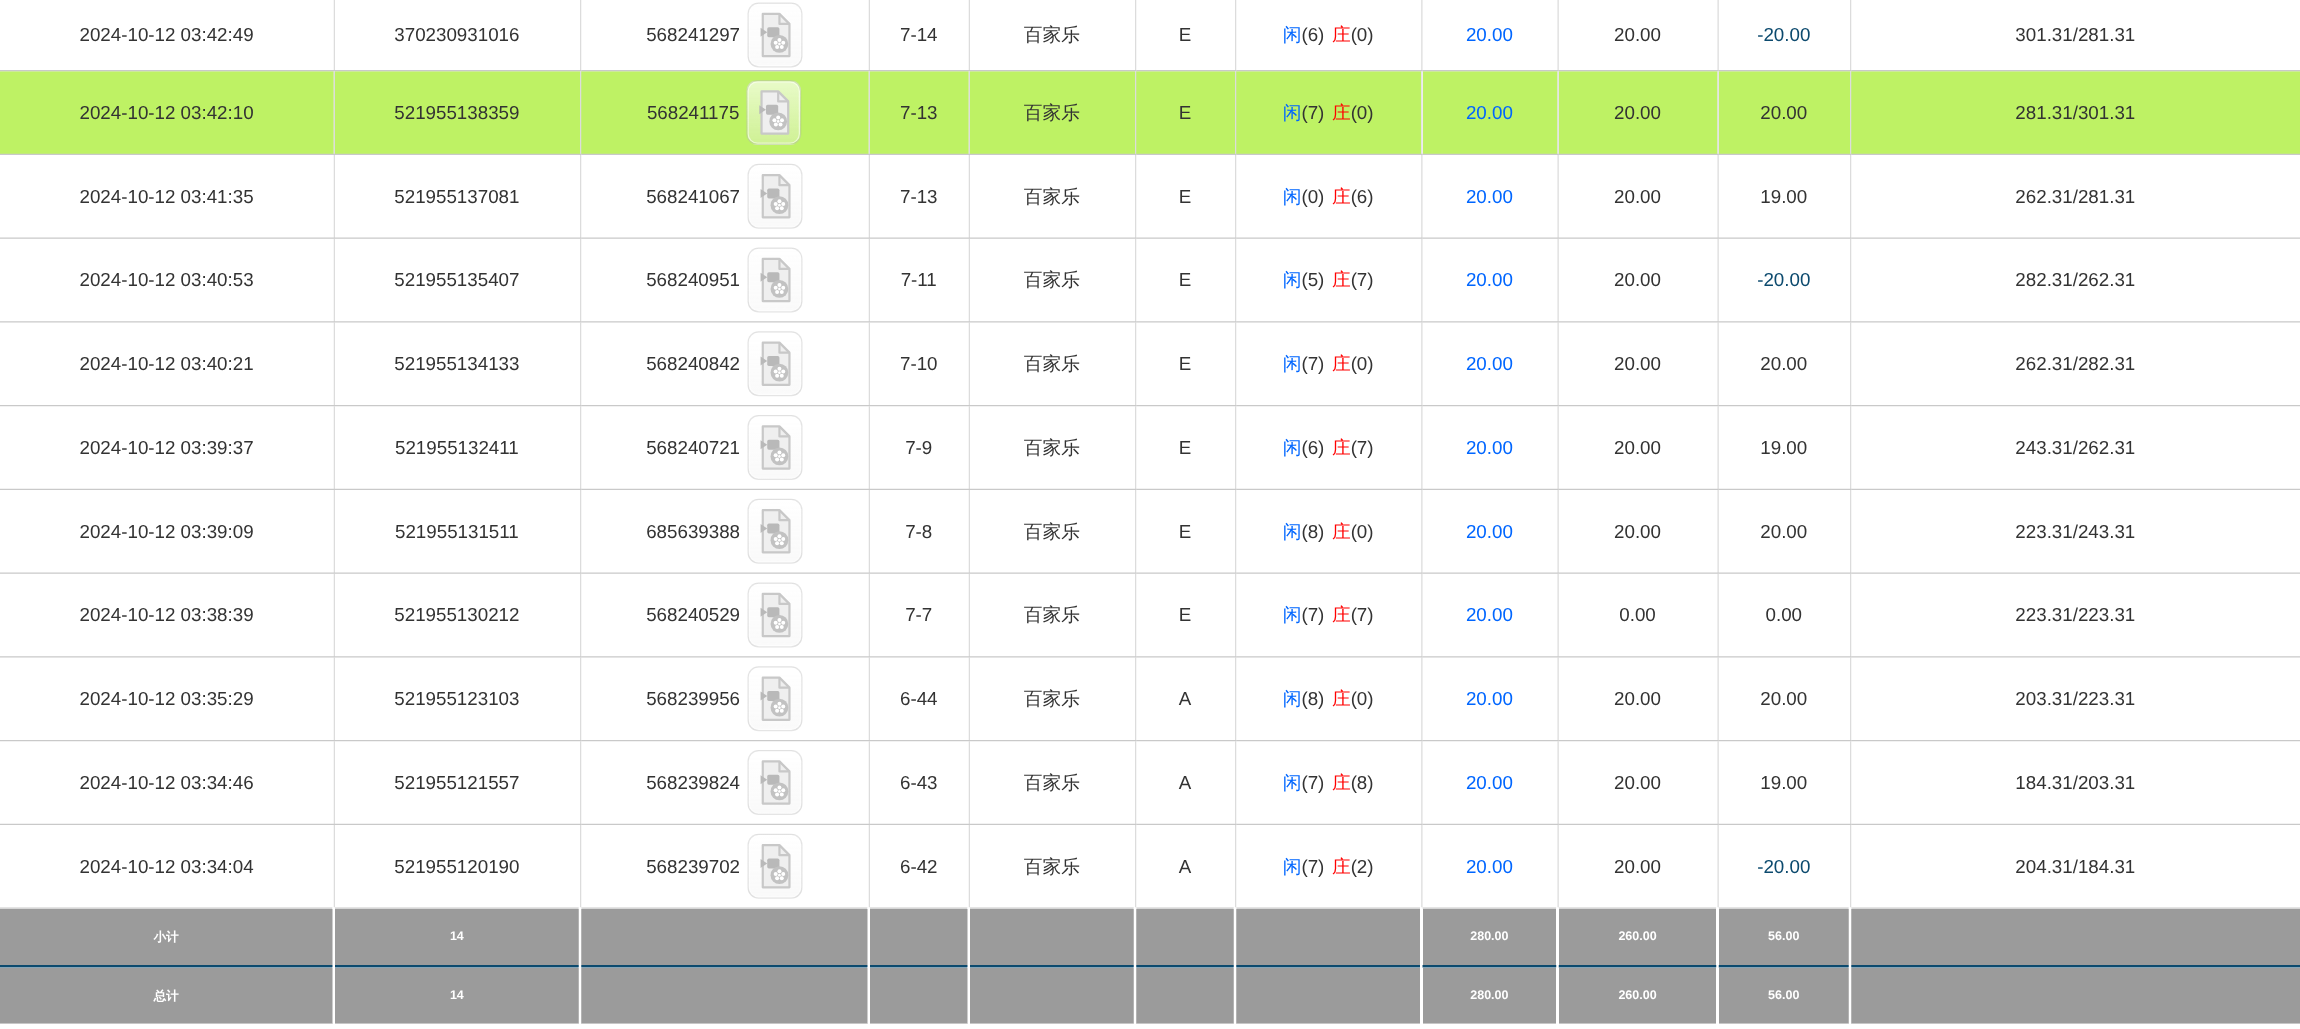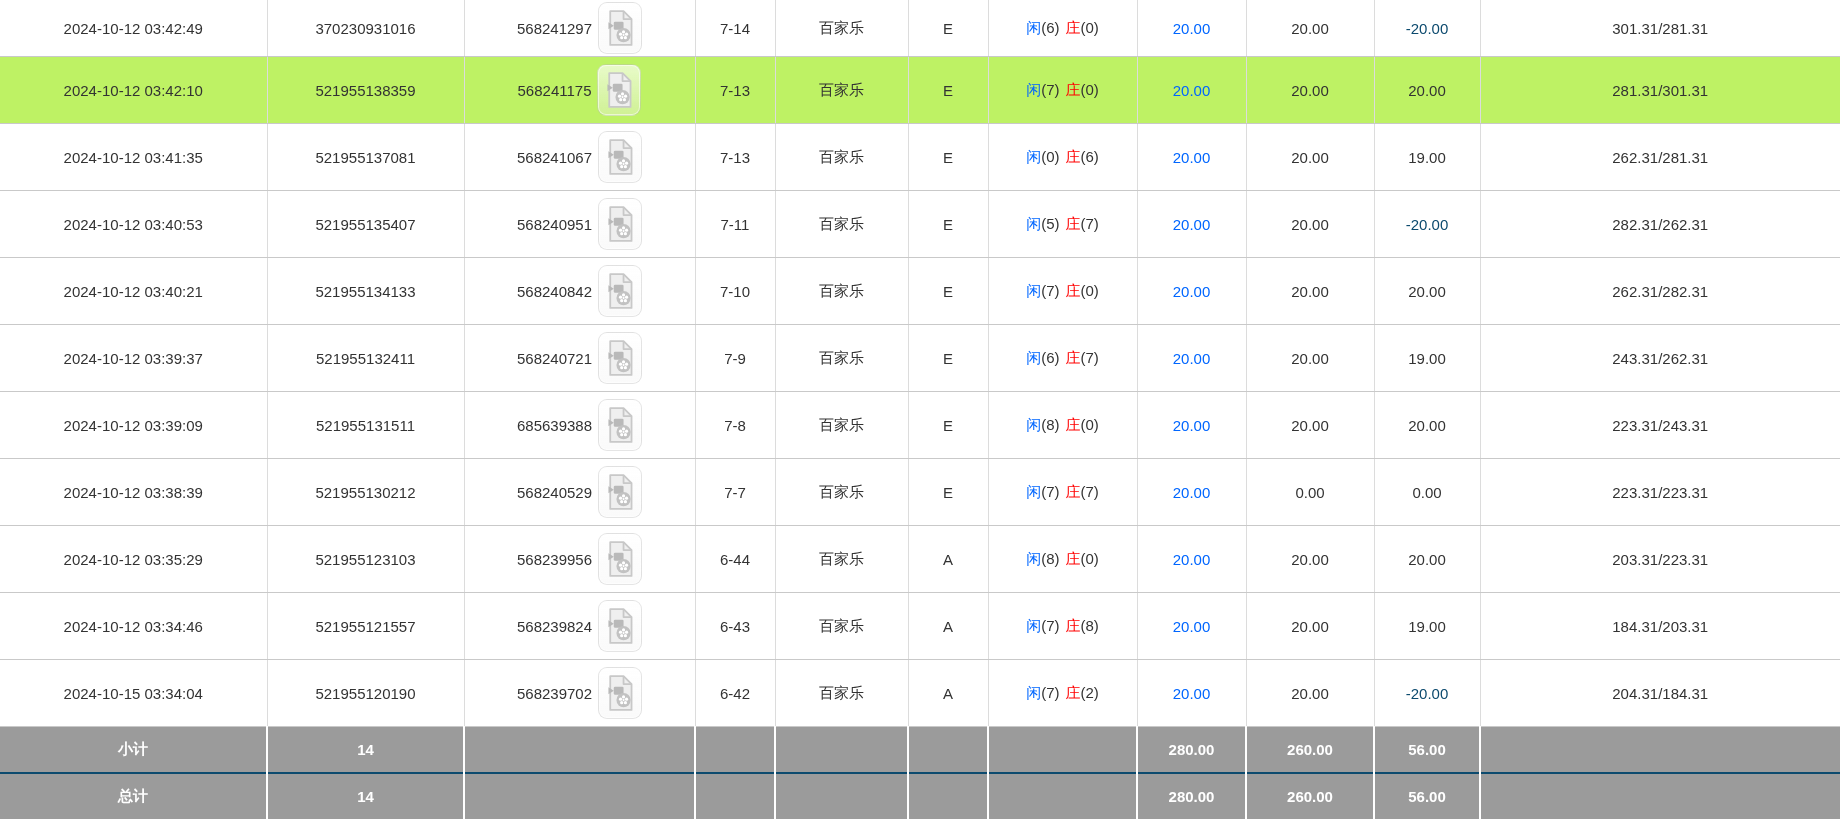--- a/index.html
+++ b/index.html
@@ -25,21 +25,21 @@
     border:1px solid rgba(0,0,0,0.10);
     background:linear-gradient(rgba(255,255,255,0.65),rgba(240,240,240,0.35));
     box-shadow:inset 0 0 0 1px rgba(255,255,255,0.55);
     display:inline-flex;align-items:center;justify-content:center;
     cursor:pointer;padding:0;
   }
   .result-gap{display:inline-block;width:6px;}
   tr.foot td{
     background:#9b9b9b;color:#fff;font-weight:bold;
     border-right:2px solid #fff;border-bottom:none;
-    height:45px;font-size:15px;
+    height:45px;font-size:10px;
   }
   tr.foot td:last-child{border-right:none;}
   tr.foot-second td{border-top:2px solid #0c4a6e;}
 </style>
 </head>
 <body>
 
 <table>
   <colgroup>
     <col style="width:267px">
@@ -389,21 +389,21 @@
     <td>A</td>
     <td>
       <span class="blue">闲</span><span>(7)</span><span class="result-gap"></span><span class="red">庄</span><span>(8)</span>
     </td>
     <td class="c-bet">20.00</td>
     <td>20.00</td>
     <td>19.00</td>
     <td>184.31/203.31</td>
   </tr>
       <tr class="data-row">
-    <td>2024-10-15 03:34:04</td>
+    <td>2024-10-12 03:34:04</td>
     <td>521955120190</td>
     <td>
       <div class="round-wrap">
         <span>568239702</span>
         <button class="video-btn">
           <svg viewBox="0 0 36 44" width="32" height="40" aria-hidden="true">
             <path d="M7 3 H22 L31 12 V41 H7 Z" fill="#efefef" stroke="#c8c8c8" stroke-width="2" stroke-linejoin="round"></path>
             <path d="M22 3 V12 H31" fill="none" stroke="#c8c8c8" stroke-width="2" stroke-linejoin="round"></path>
             <rect x="11" y="15" width="11" height="9" rx="1.5" fill="#b9b9b9"></rect>
             <path d="M11 19.5 L5 15.5 V23.5 Z" fill="#b9b9b9"></path>

